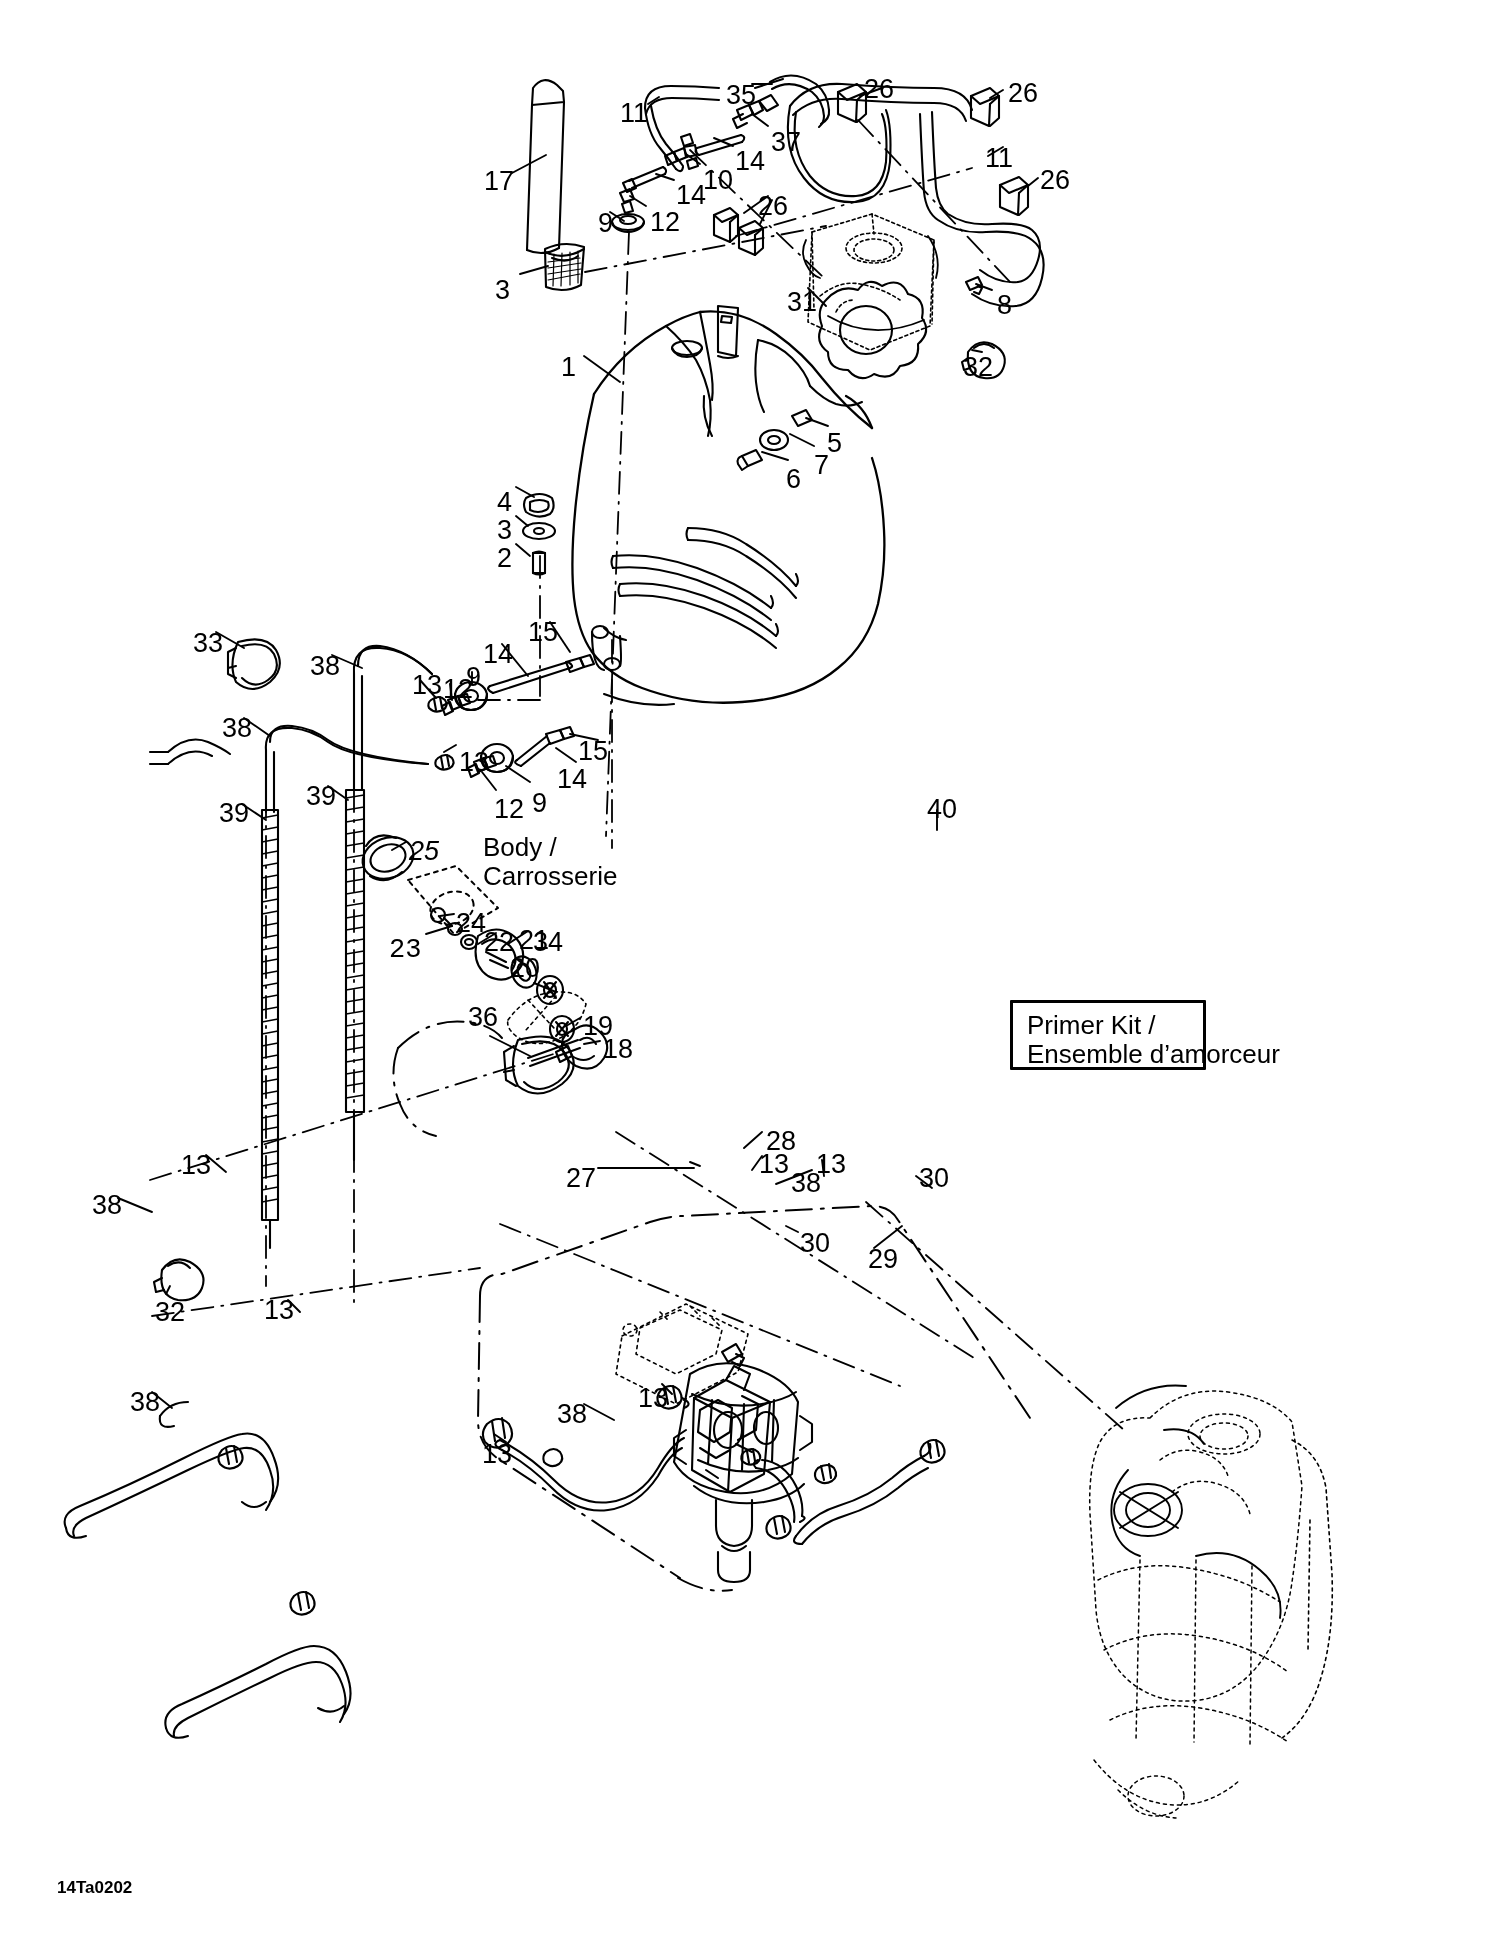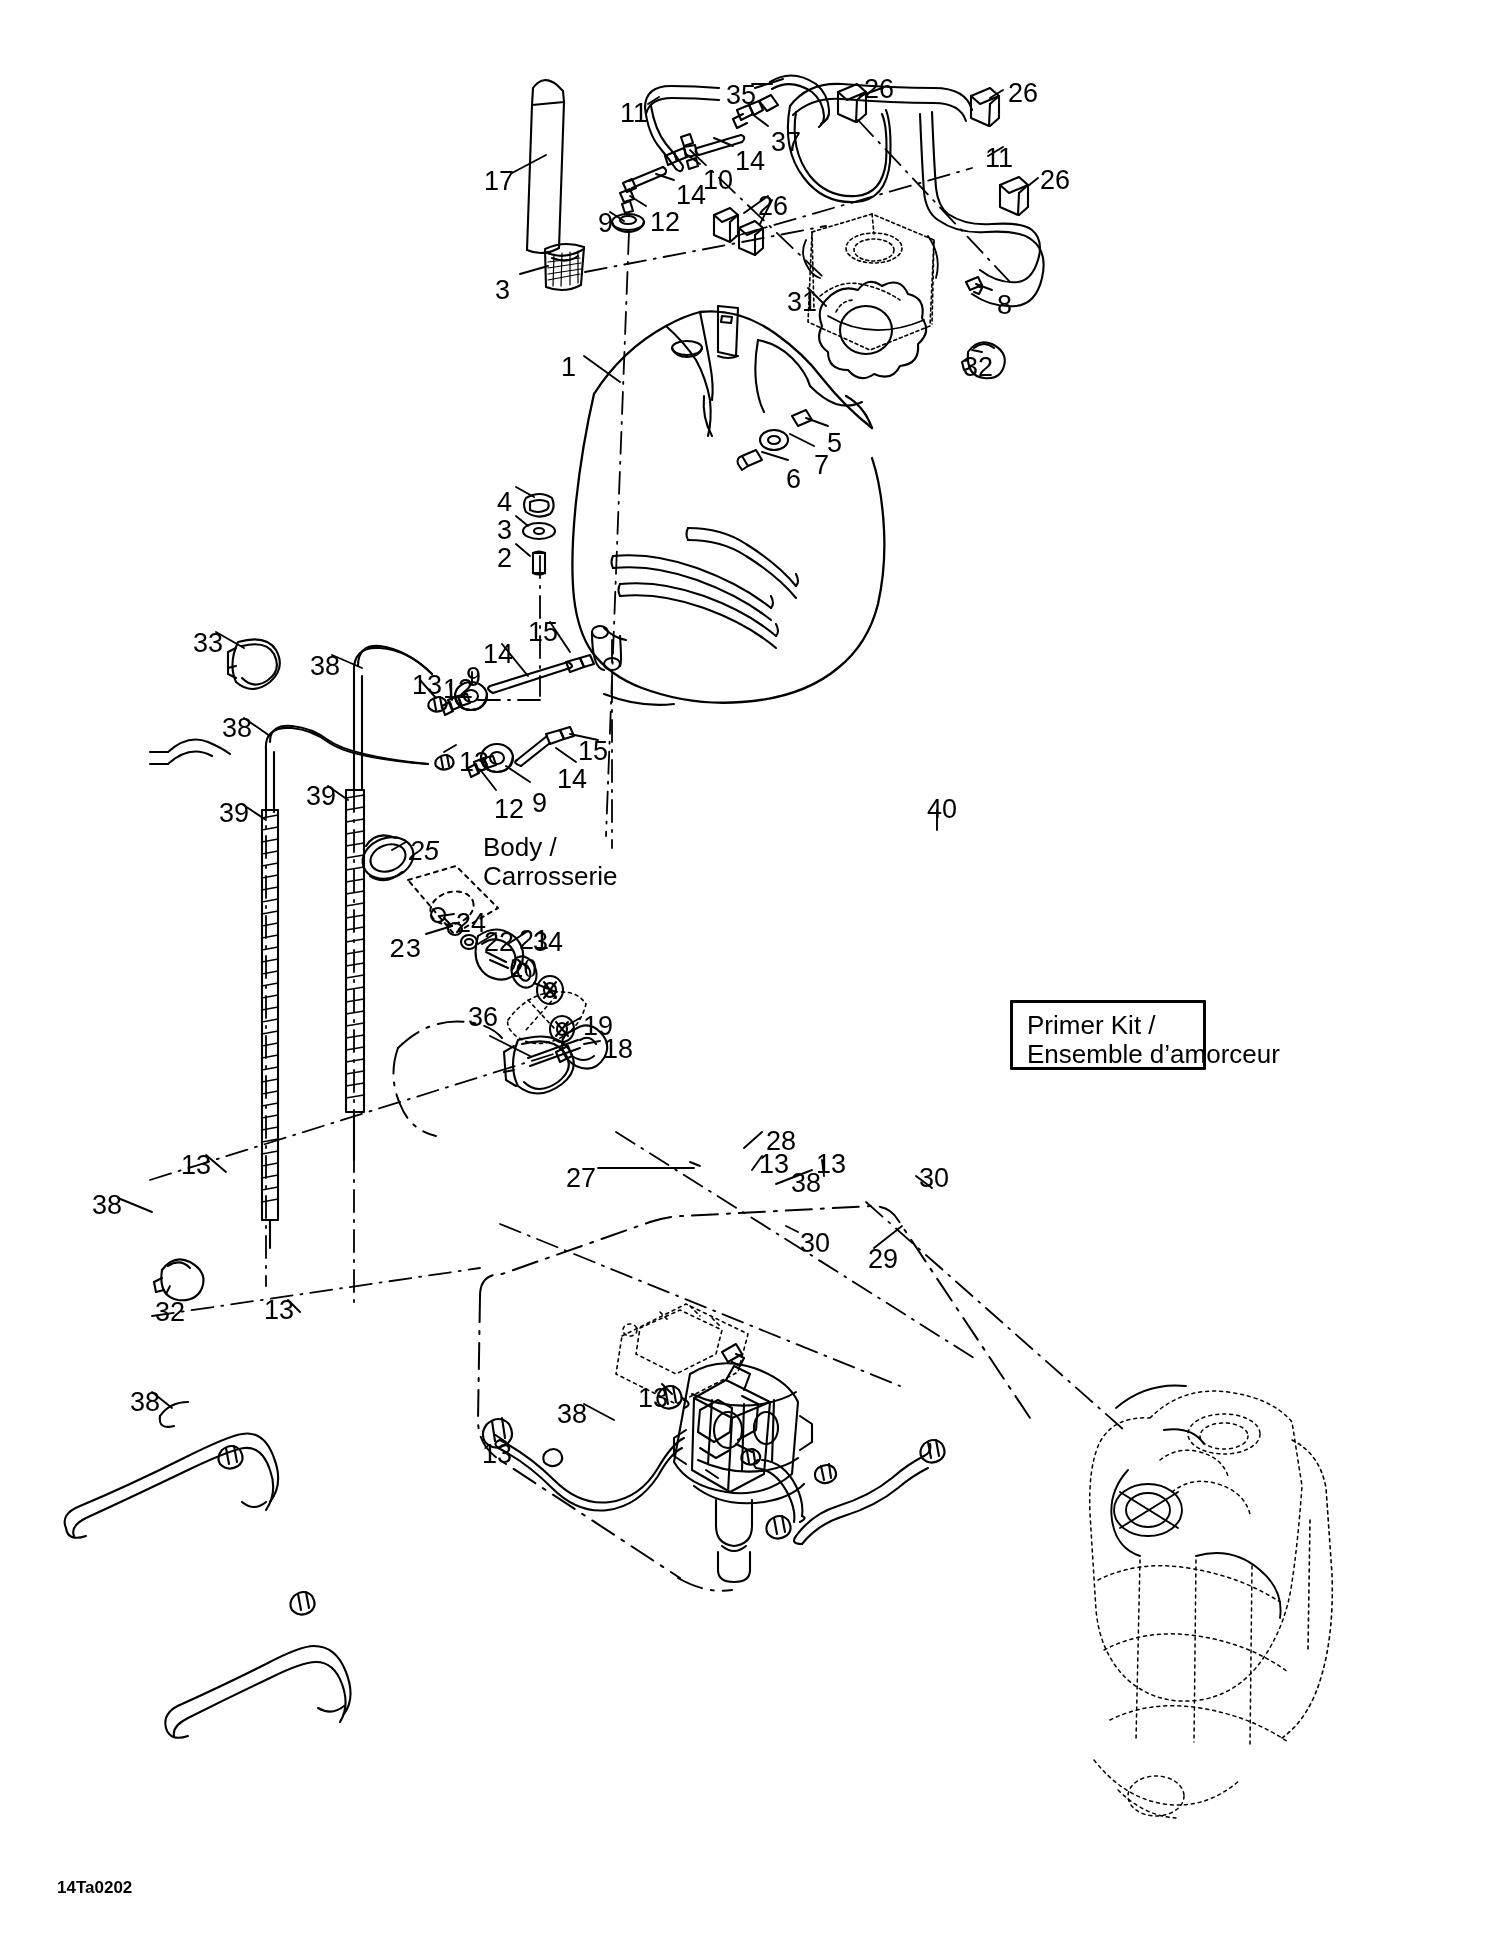--- a/index.html
+++ b/index.html
@@ -726,21 +726,21 @@
       <div class="callout" style="left: 557px; top: 766px;">14</div>
       <div class="callout" style="left: 219px; top: 800px;">39</div>
       <div class="callout" style="left: 306px; top: 783px;">39</div>
       <div class="callout" style="left: 494px; top: 796px;">12</div>
       <div class="callout" style="left: 532px; top: 790px;">9</div>
       <div class="callout" style="left: 409px; top: 838px; font-style: italic;">25</div>
       <div class="callout" style="left: 456px; top: 910px;">24</div>
       <div class="callout" style="left: 484px; top: 929px;">22</div>
       <div class="callout" style="left: 519px; top: 927px;">21</div>
       <div class="callout" style="left: 389px; top: 937px; font-family: Liberation Mono, monospace;">23</div>
-      <div class="callout" style="left: 510px; top: 955px; font-family: Liberation Serif, serif;">20</div>
+      <div class="callout" style="left: 510px; top: 955px;">20</div>
       <div class="callout" style="left: 533px; top: 929px;">34</div>
       <div class="callout" style="left: 583px; top: 1013px;">19</div>
       <div class="callout" style="left: 603px; top: 1036px;">18</div>
       <div class="callout" style="left: 468px; top: 1004px;">36</div>
       <div class="callout" style="left: 927px; top: 796px;">40</div>
       <div class="callout" style="left: 766px; top: 1128px;">28</div>
       <div class="callout" style="left: 566px; top: 1165px;">27</div>
       <div class="callout" style="left: 759px; top: 1151px;">13</div>
       <div class="callout" style="left: 791px; top: 1170px;">38</div>
       <div class="callout" style="left: 816px; top: 1151px;">13</div>

